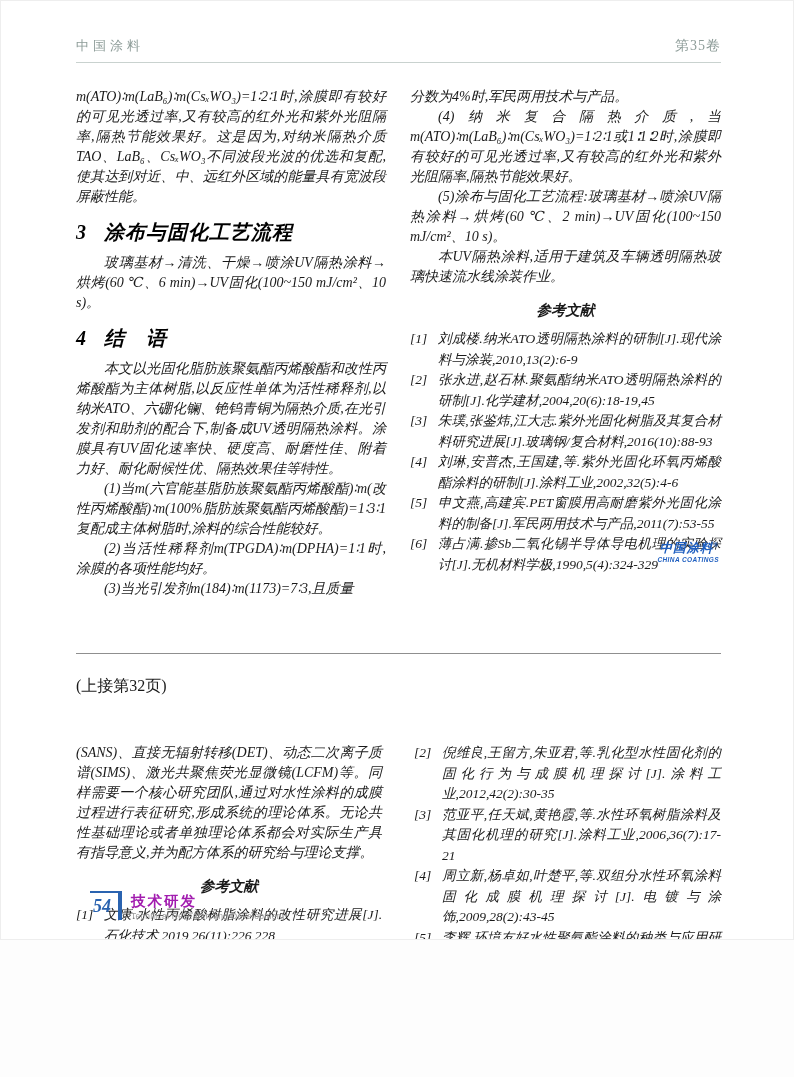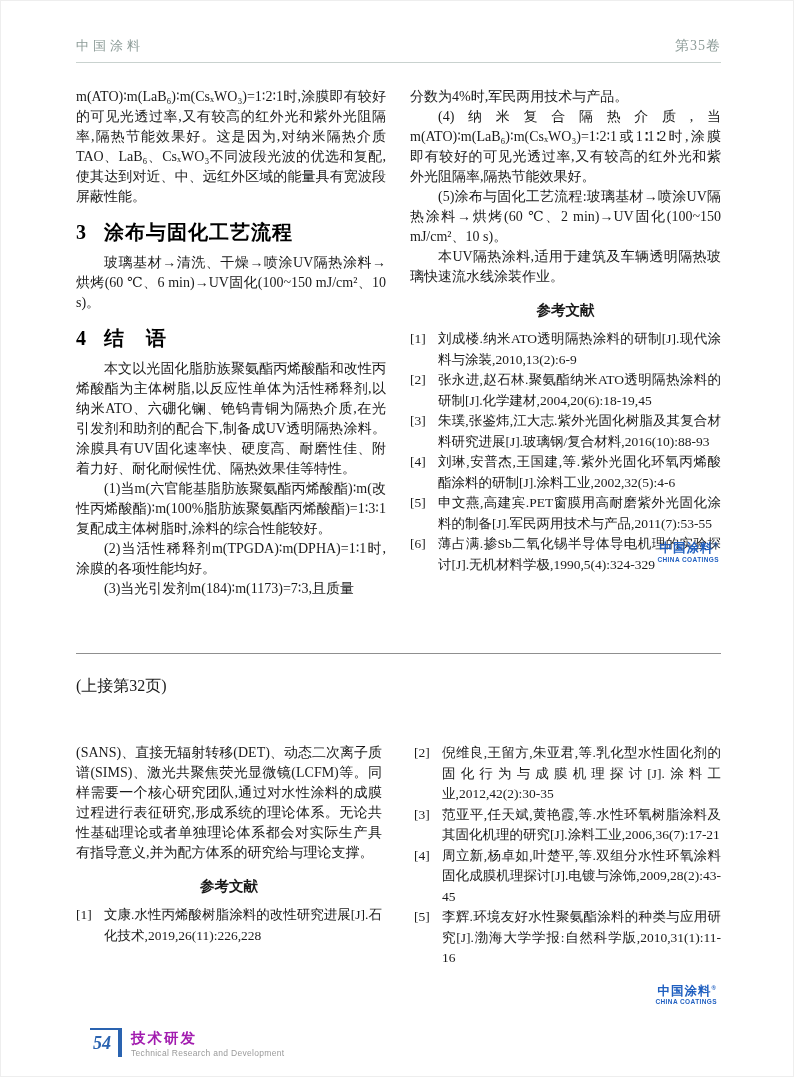--- a/index.html
+++ b/index.html
@@ -1,38 +1,38 @@
 <!DOCTYPE html>
 <html><head>
 <meta charset="utf-8">
 <style>
   html,body { margin:0; padding:0; background:#fdfdfd; }
   .page {
     position:relative;
-    width:794px; height:1077px;
+    width:794px; height:940px;
     margin:0 auto;
     background:#ffffff;
     box-sizing:border-box;
     padding:36px 72px 12px 75px;
     font-family:"Liberation Serif","DejaVu Serif",serif;
     color:#1a1a1a;
     overflow:hidden;
     border:1px solid #eeeeee;
   }
   
   .pg-header {
     display:flex; justify-content:space-between; align-items:flex-end;
     padding-bottom:7px;
     border-bottom:1px solid #c9d2cf;
   }
   .journal-name { font-size:13px; color:#8d9c98; letter-spacing:4px; }
   .volume-label { font-size:14px; color:#8d9c98; letter-spacing:1px; }
 
   
-  .columns { display:flex; gap:24px; margin-top:24px; }
+  .columns { display:flex; gap:24px; margin-top:24px;font-style:italic; }
   .col { width:311px; }
   .col.right { width:312px; }
   p { margin:0; font-size:14px; line-height:20px; text-align:justify; }
   p.indent { text-indent:2em; }
   .upper .col, .lower .col { position:relative; }
 
   
   h2.section-heading {
     margin:13px 0 9px 0;
     font-size:20px; line-height:24px;

